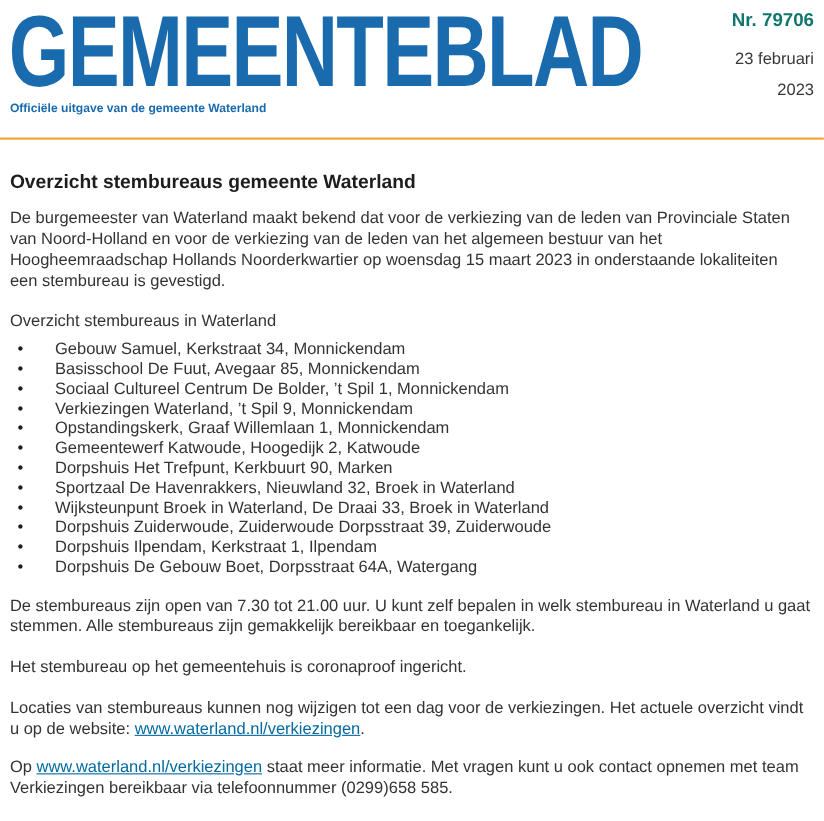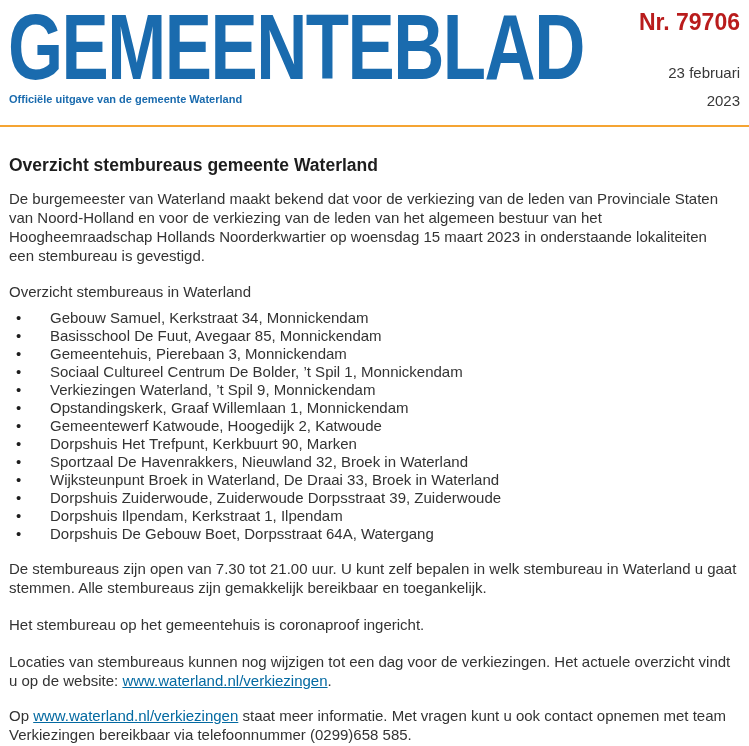--- a/index.html
+++ b/index.html
@@ -19,21 +19,21 @@
     font-size: 92px; font-weight: bold; line-height: normal;
     letter-spacing: -2px; white-space: nowrap;
     color: #1A6BAE;
     transform: scaleX(0.77); transform-origin: 0 0;
   }
   .subtitle {
     position: absolute; top: 93px; left: 9px;
     font-size: 11px; font-weight: bold; color: #1A6BAE; text-align: right;
   }
   .issue-block { position: absolute; top: 9px; right: 9px; text-align: right; }
-  .issue-nr { font-size: 23px; font-weight: bold; color: #b91c1c; margin-bottom: 28px; }
+  .issue-nr { font-size: 17px; font-weight: bold; color: #0f766e; margin-bottom: 16px; }
   .issue-date { font-size: 15px; color: #383838; margin-bottom: 11px; }
 
   .rule { height: 0; border-top: 2px solid #F5A433; }
 
   
   main { padding: 0 9px; font-size: 15px; line-height: 19px; color: #333; }
   h2.article-title {
     margin: 28px 0 0 0;
     font-size: 17.5px; line-height: 21px; font-weight: bold; color: #1d1d1d;
   }
@@ -72,21 +72,20 @@
   <main>
     <h2 class="article-title">Overzicht stembureaus gemeente Waterland</h2>
 
     <p class="intro">De burgemeester van Waterland maakt bekend dat voor de verkiezing van de leden van Provinciale Staten van Noord-Holland en voor de verkiezing van de leden van het algemeen bestuur van het Hoogheemraadschap Hollands Noorderkwartier op woensdag 15 maart 2023 in onderstaande lokaliteiten een stembureau is gevestigd.</p>
 
     <p class="list-heading">Overzicht stembureaus in Waterland</p>
 
     <ul class="stations">
       <li>Gebouw Samuel, Kerkstraat 34, Monnickendam</li>
       <li>Basisschool De Fuut, Avegaar 85, Monnickendam</li>
-      <li>Gemeentehuis, Pierebaan 3, Monnickendam</li>
       <li>Sociaal Cultureel Centrum De Bolder, ’t Spil 1, Monnickendam</li>
       <li>Verkiezingen Waterland, ’t Spil 9, Monnickendam</li>
       <li>Opstandingskerk, Graaf Willemlaan 1, Monnickendam</li>
       <li>Gemeentewerf Katwoude, Hoogedijk 2, Katwoude</li>
       <li>Dorpshuis Het Trefpunt, Kerkbuurt 90, Marken</li>
       <li>Sportzaal De Havenrakkers, Nieuwland 32, Broek in Waterland</li>
       <li>Wijksteunpunt Broek in Waterland, De Draai 33, Broek in Waterland</li>
       <li>Dorpshuis Zuiderwoude, Zuiderwoude Dorpsstraat 39, Zuiderwoude</li>
       <li>Dorpshuis Ilpendam, Kerkstraat 1, Ilpendam</li>
       <li>Dorpshuis De Gebouw Boet, Dorpsstraat 64A, Watergang</li>

